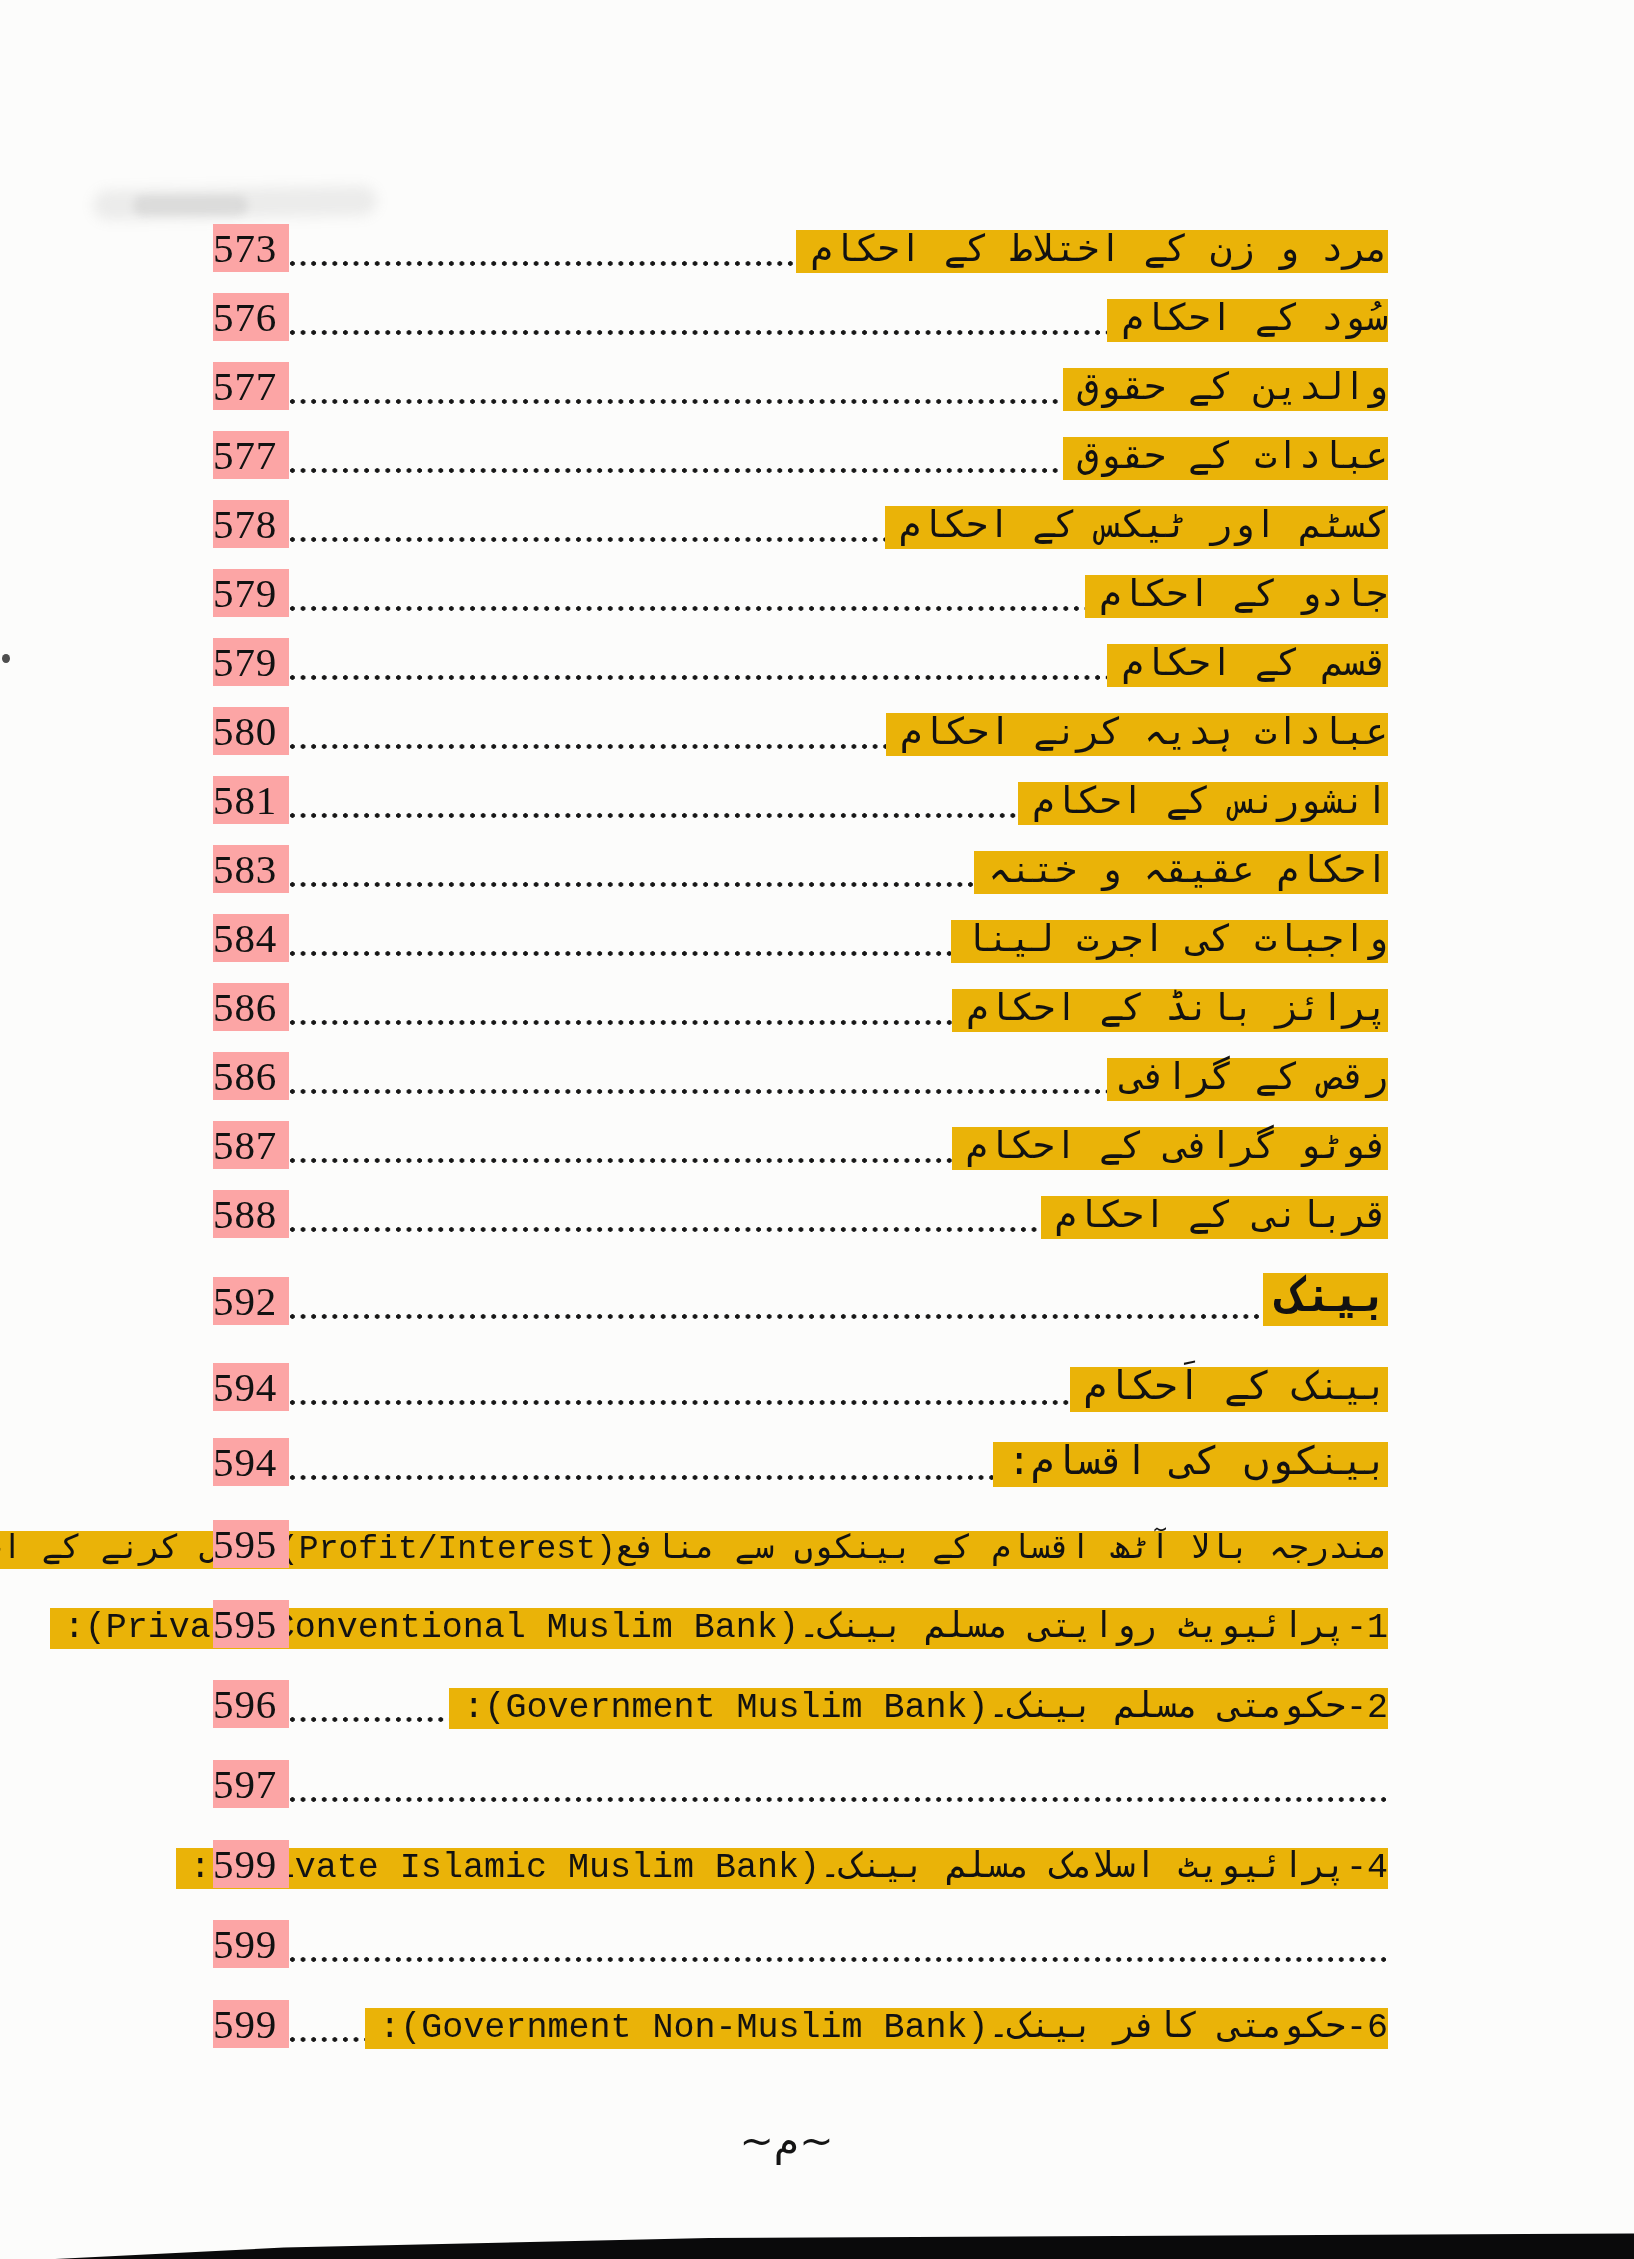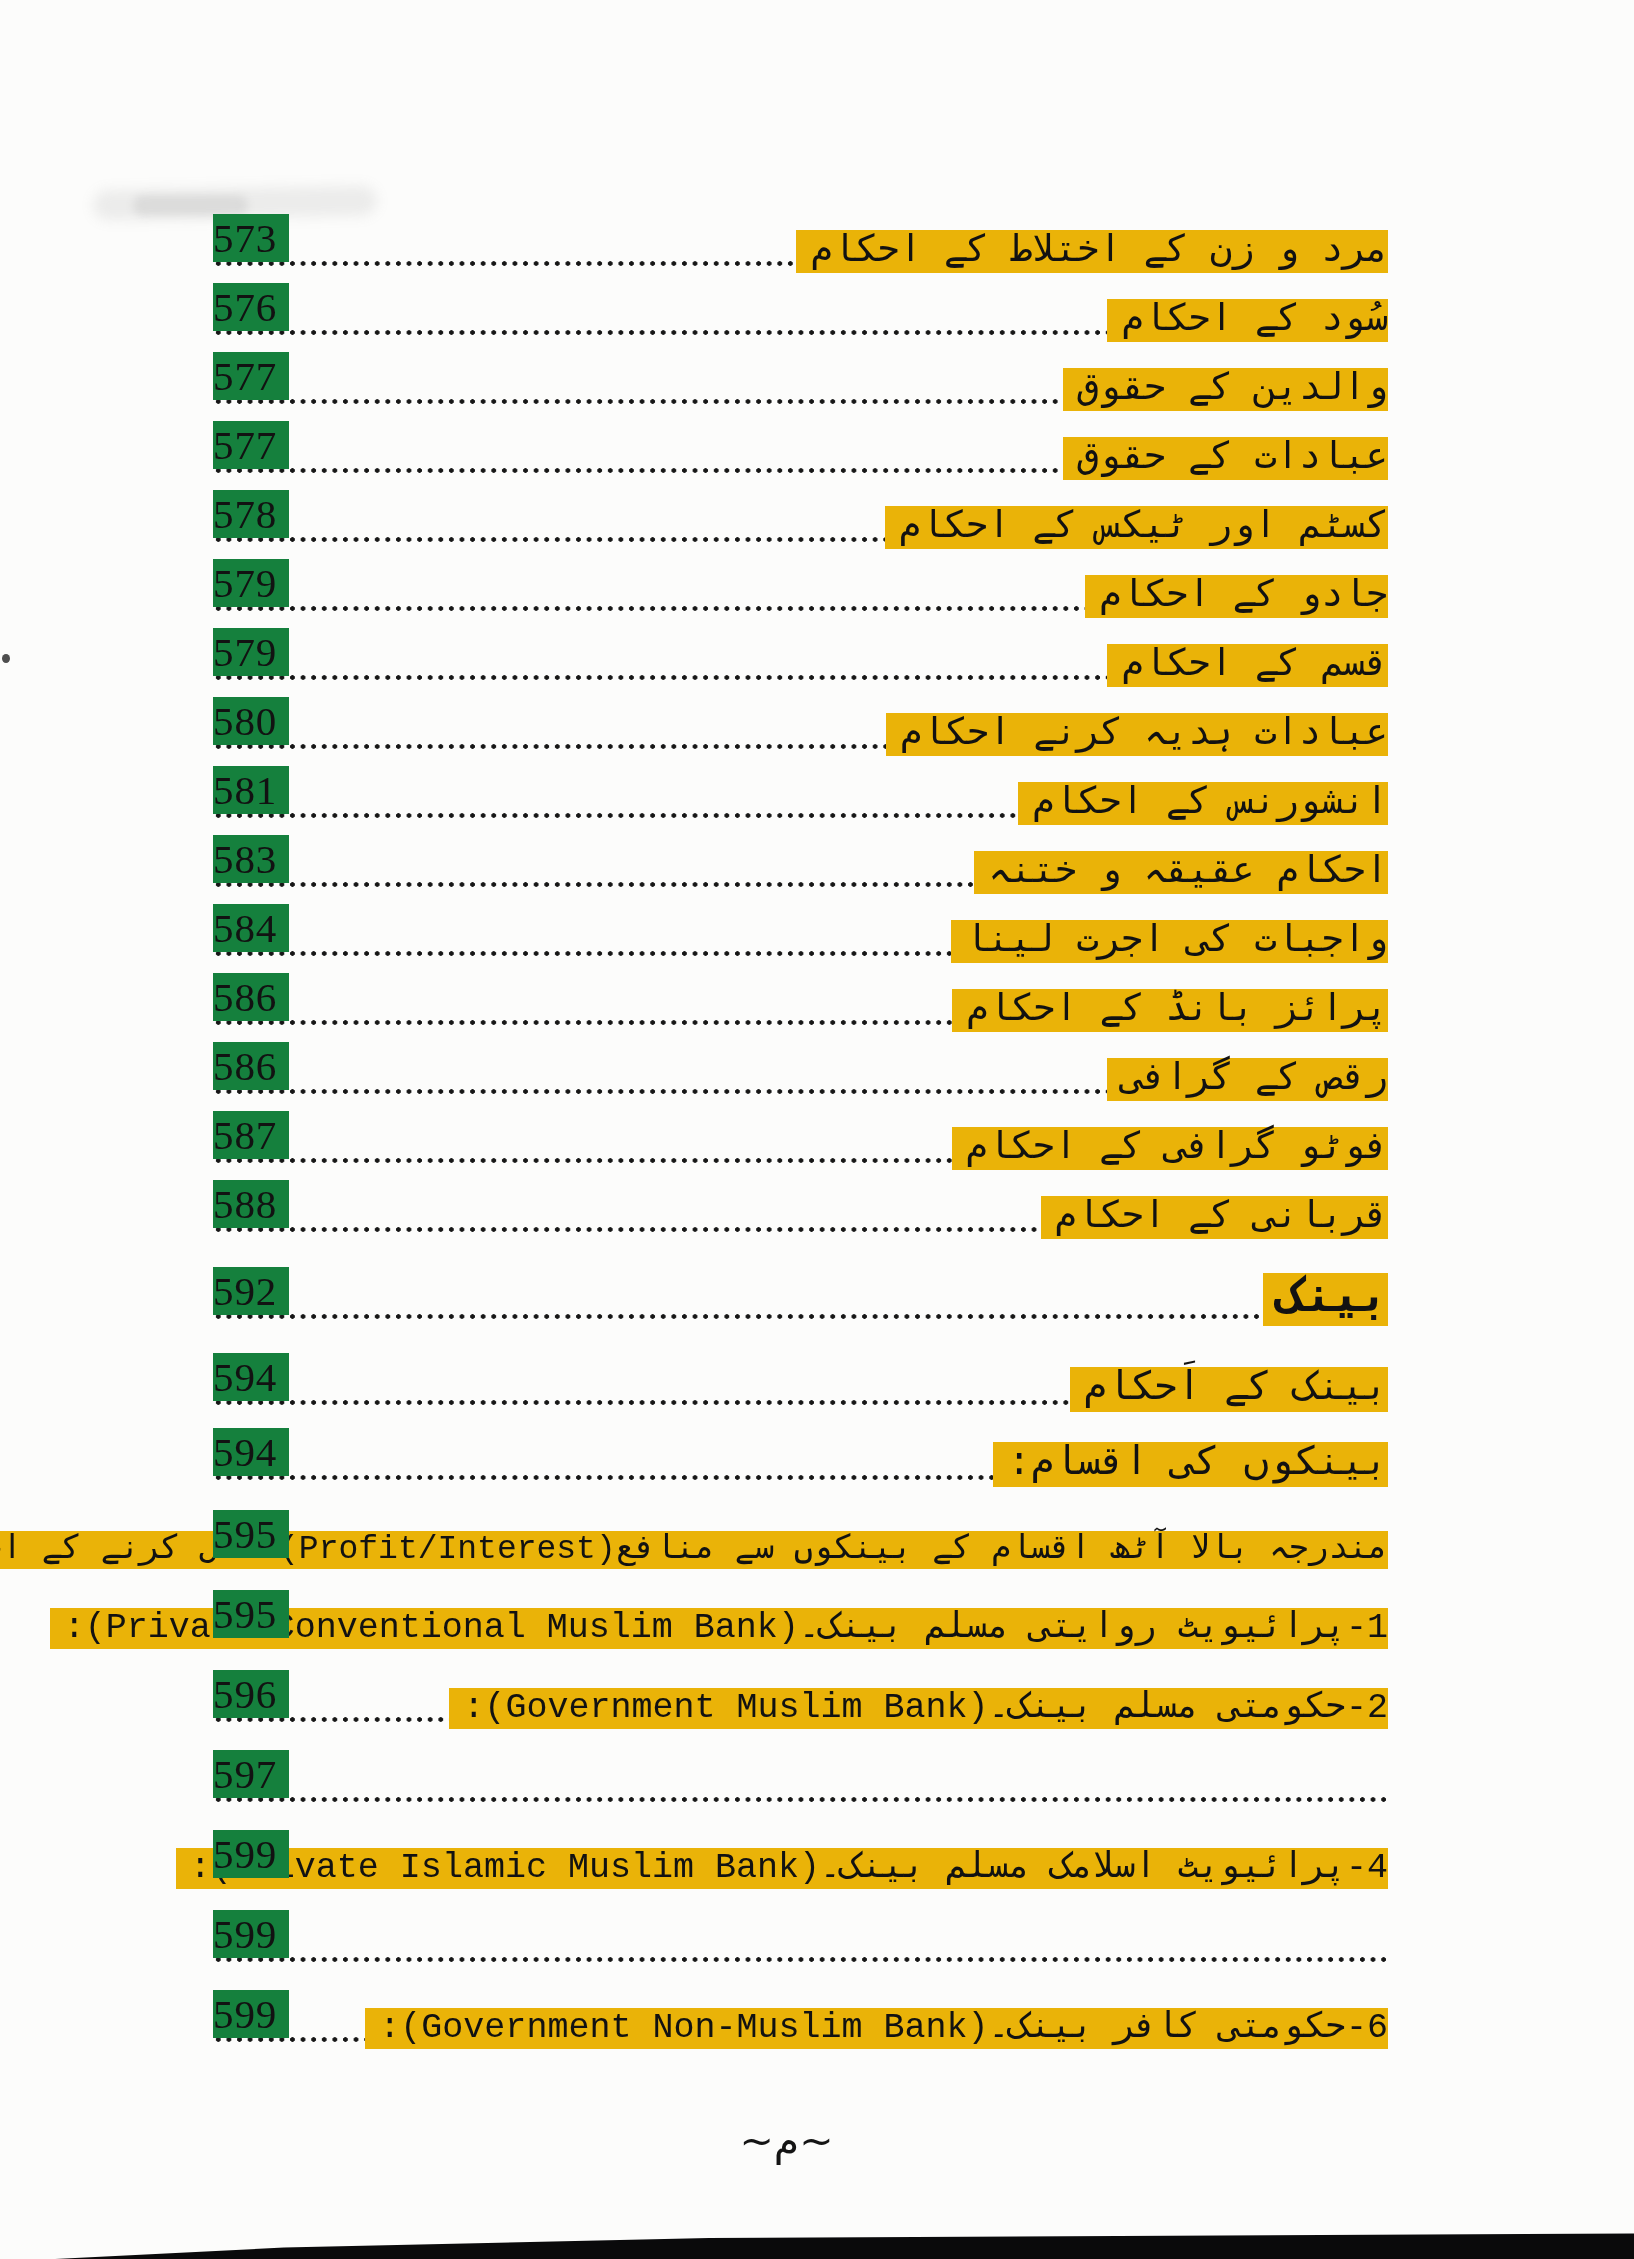--- a/index.html
+++ b/index.html
@@ -42,22 +42,22 @@
   .toc-title{
     position:absolute;right:0;bottom:3.5px;z-index:1;
     background:#eab308;
     padding-left:14px;
     white-space:nowrap;
     font-family:Liberation Mono, monospace;
     font-size:37px;
     line-height:1.15;
   }
   .toc-page{
-    position:absolute;left:0;bottom:14px;z-index:2;
-    background:#15803d;
+    position:absolute;left:0;bottom:4px;z-index:2;
+    background:#fca5a5;
     padding-right:11.5px;
     font-family:"Liberation Serif",serif;
     font-size:41px;
     letter-spacing:0.9px;
   }
 
   .row-section .toc-title{font-size:46px;font-weight:bold;}
   .row-banka   .toc-title{font-size:39px;}
   .row-bankb   .toc-title{font-size:39px;}
   .row-bankc   .toc-title{font-size:33px;}

